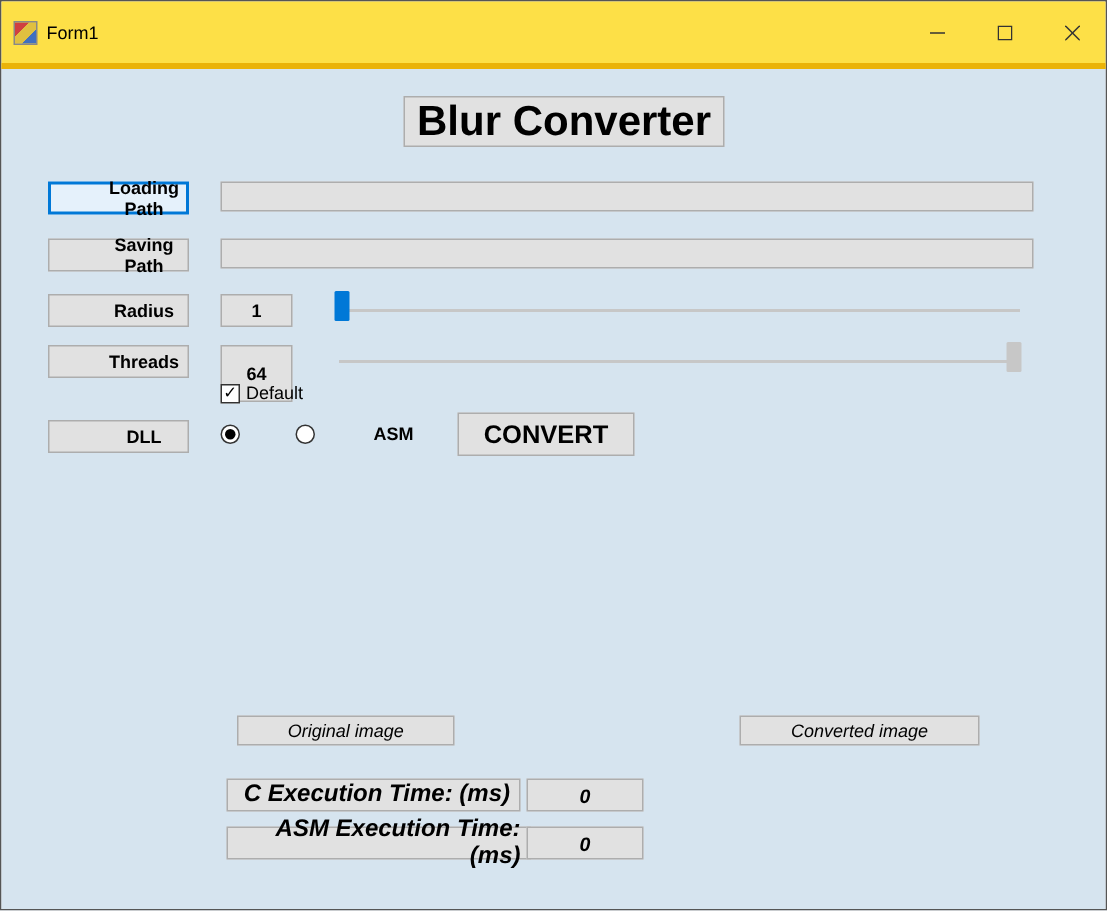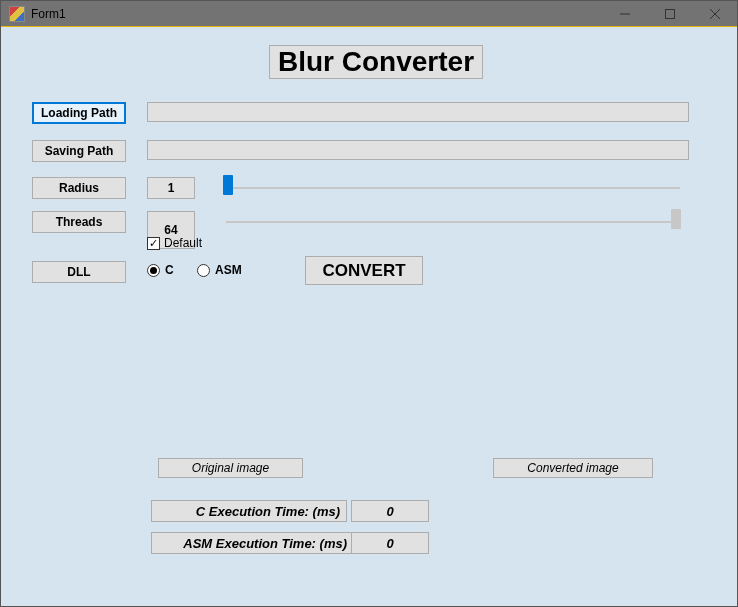--- a/index.html
+++ b/index.html
@@ -1,40 +1,40 @@
 <!DOCTYPE html>
 <html><head>
   <meta charset="utf-8">
   <style>
     * { box-sizing: border-box; margin: 0; padding: 0; font-family: "Segoe UI", Tahoma, sans-serif; }
     body { background: #fff; width: 738px; height: 607px; overflow: hidden; }
     .window { width: 738px; height: 607px; border: 1px solid #555; background: #fff; display: flex; flex-direction: column; }
-    .titlebar { height: 26px; background: #737373; display: flex; align-items: center; border-bottom: 1px solid #eab308; }
+    .titlebar { height: 45px; background: #fde047; display: flex; align-items: center; border-bottom: 4px solid #eab308; }
     .titlebar-icon { width: 16px; height: 16px; margin-left: 8px; background: linear-gradient(135deg,#d04040 0 33%,#e0c040 33% 66%,#4070c0 66%); border: 1px solid #888; }
     .titlebar-text { margin-left: 6px; font-size: 12px; color: #000; }
     .titlebar-spacer { flex: 1; }
     .title-btn { width: 45px; height: 29px; display: flex; align-items: center; justify-content: center; font-size: 12px; font-family: inherit; }
     .title-btn svg { width: 10px; height: 10px; stroke: #333; stroke-width: 1; fill: none; }
     .client { flex: 1; background: #d6e4ef; position: relative; }
     .heading { position: absolute; left: 268px; top: 18px; font-size: 28px; font-weight: 600; color: #000; background: #e1e1e1; border: 1px solid #adadad; padding: 0 8px; }
     .btn { background: #e1e1e1; border: 1px solid #adadad; font-size: 12px; text-align: center; display: flex; align-items: center; justify-content: center; cursor: default; }
     .btn.selected { border: 2px solid #0078d7; background: #e5f1fb; }
     .readonly { background: #e1e1e1; border: 1px solid #adadad; font-size: 12px; padding: 2px 4px; }
     .val-box { background: #e1e1e1; border: 1px solid #adadad; font-size: 12px; font-weight: bold; text-align: center; display: flex; align-items: center; justify-content: center; }
     .track { position: absolute; height: 2px; background: #c7c7c7; }
     .thumb { position: absolute; width: 10px; height: 20px; background: #0078d7; border-radius: 1px; }
     .thumb.gray { background: #c7c7c7; }
     .checkbox { width: 13px; height: 13px; border: 1px solid #333; background: #fff; display: inline-flex; align-items: center; justify-content: center; position: relative; }
     .checkbox.checked::after { content: "✓"; font-size: 11px; line-height: 11px; color: #000; position: absolute; }
     .radio { width: 13px; height: 13px; border: 1px solid #333; border-radius: 50%; background: #fff; display: inline-flex; align-items: center; justify-content: center; }
     .radio.checked::after { content: ""; width: 7px; height: 7px; background: #000; border-radius: 50%; }
     .lbl { font-size: 12px; color: #000; }
-    .bold { font-weight: bold; }
+    .bold { font-weight: bold; padding-left: 34px; }
     .img-lbl { position: absolute; background: #e1e1e1; border: 1px solid #adadad; font-size: 12px; font-style: italic; text-align: center; display: flex; align-items: center; justify-content: center; }
-    .exec-lbl { position: absolute; font-size: 13px; font-weight: bold; font-style: italic; text-align: right; display: flex; align-items: center; justify-content: flex-end; background: #e1e1e1; border: 1px solid #adadad; padding-right: 6px; }
+    .exec-lbl { position: absolute; font-size: 16px; font-weight: bold; font-style: italic; text-align: right; display: flex; align-items: center; justify-content: flex-end; background: #e1e1e1; border: 1px solid #adadad; padding-right: 6px; }
     .exec-val { position: absolute; background: #e1e1e1; border: 1px solid #adadad; font-size: 13px; font-weight: bold; font-style: italic; text-align: center; display: flex; align-items: center; justify-content: center; }
     .convert-btn { position: absolute; background: #e1e1e1; border: 1px solid #adadad; font-size: 17px; font-weight: bold; text-align: center; display: flex; align-items: center; justify-content: center; }
   </style>
 </head>
 <body>
 
 <div class="window">
   <div class="titlebar">
     <div class="titlebar-icon"></div>
     <div class="titlebar-text">Form1</div>

